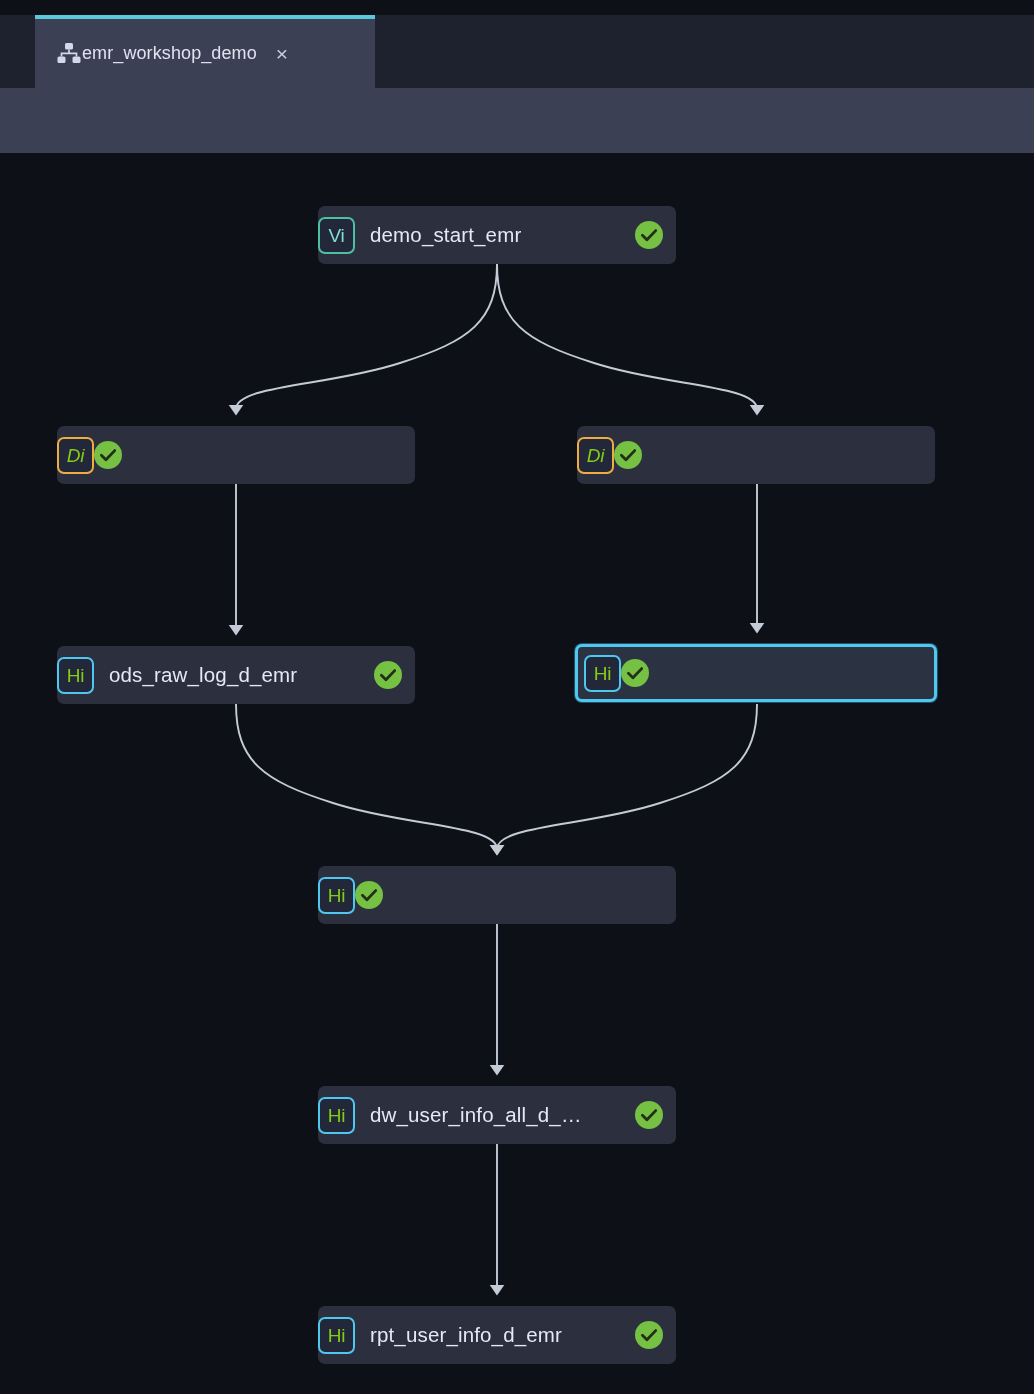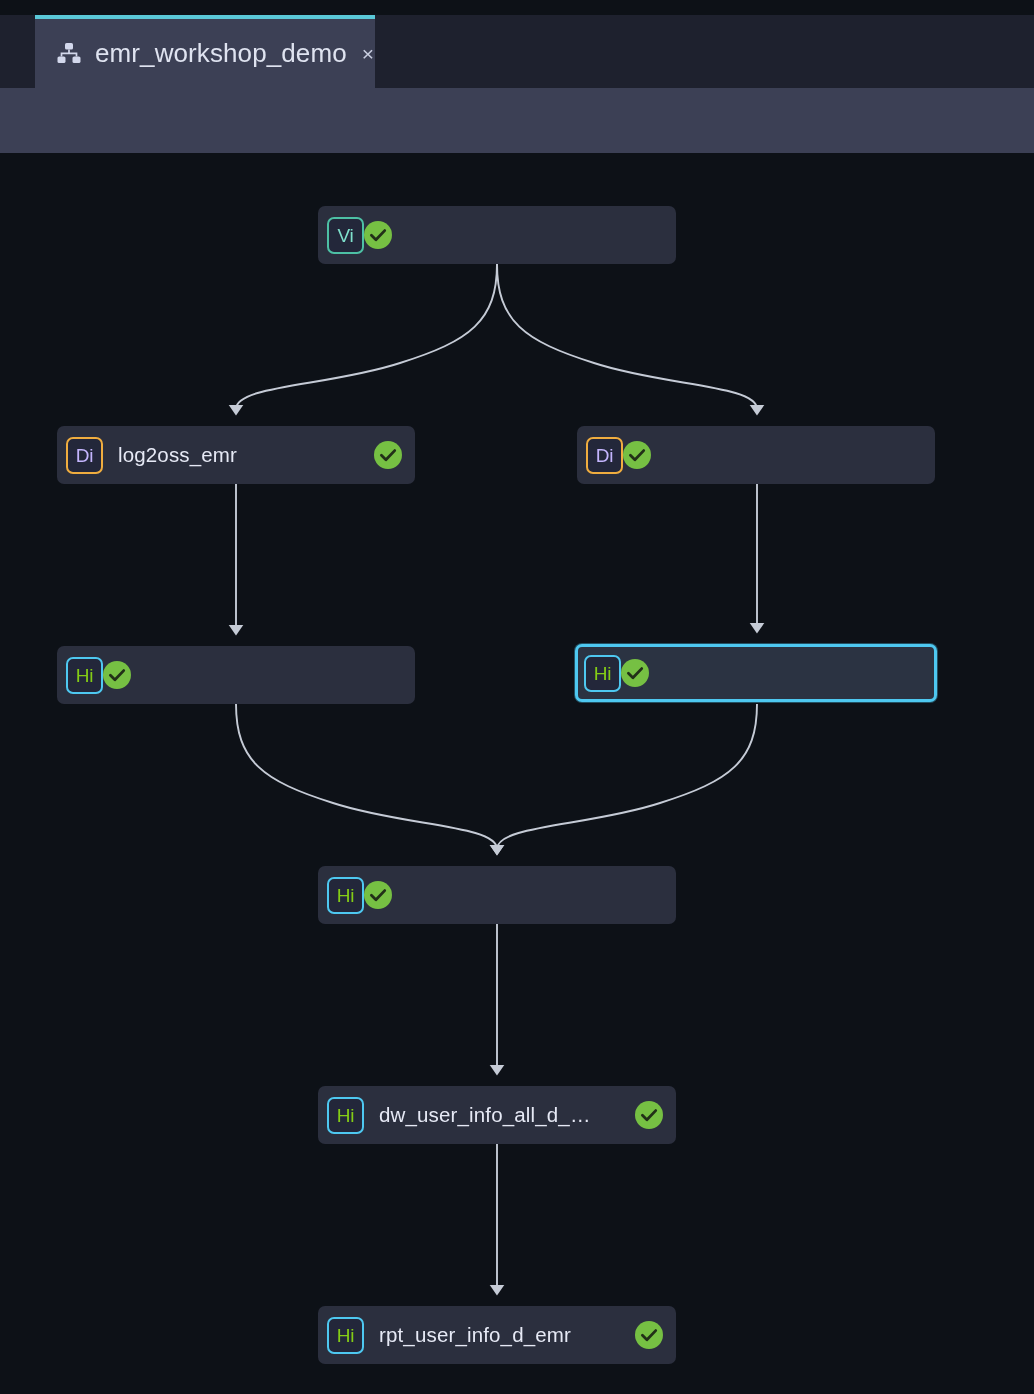--- a/index.html
+++ b/index.html
@@ -44,23 +44,22 @@
     align-items: center;
     cursor: pointer;
   }
   #tab-active .tab-icon {
     margin-left: 21px;
     width: 26px; height: 26px;
     display: block;
     flex: 0 0 auto;
   }
   #tab-active .tab-label {
-    margin-left: 13px;
     color: #dfe3f0;
-    font-size: 26px;
+    font-size: 18px;
     letter-spacing: 0.1px;
     white-space: nowrap;
   }
   #tab-active .tab-close {
     margin-left: 14px;
     color: #c9cee0;
     font-size: 21px;
     line-height: 1;
     width: 22px;
     text-align: center;
@@ -100,36 +99,35 @@
     box-sizing: border-box;
     cursor: pointer;
   }
   .node.selected {
     border: 3px solid #4ec8f0;
     background: #2b3342;
     box-shadow: 0 0 0 1px rgba(78,200,240,0.35);
   }
   .node .badge {
     flex: 0 0 auto;
-    margin-left: 9px;
     width: 37px; height: 37px;
     border-radius: 7px;
     border: 2.5px solid #888;
     display: flex;
     align-items: center;
     justify-content: center;
     font-size: 19px;
     line-height: 1;
     letter-spacing: -0.2px;
     box-sizing: border-box;
     background: #23273a;
   }
   .node.selected .badge { margin-left: 6px; }
   .badge.type-vi { border-color: #4dc0a4; color: #7fe0cc; }
-  .badge.type-di { border-color: #f0ad3f; color: #c4b5fd; }
+  .badge.type-di { border-color: #f0ad3f; color: #84cc16; font-style: italic; }
   .badge.type-hi { border-color: #4ec8f0; color: #84cc16; }
 
   .node .label {
     flex: 1 1 auto;
     margin-left: 15px;
     margin-right: 8px;
     color: #e6e9f5;
     font-size: 20.5px;
     letter-spacing: 0.15px;
     white-space: nowrap;
@@ -184,42 +182,43 @@
           <path d="M 236 551 C 236 608, 263 628, 333 650 C 403 673, 497 672, 497 696" marker-end="url(#arrow)"></path>
           <path d="M 757 551 C 757 608, 730 628, 660 650 C 590 673, 497 672, 497 696" marker-end="url(#arrow)"></path>
           <path d="M 497 771 L 497 916" marker-end="url(#arrow)"></path>
           <path d="M 497 991 L 497 1136" marker-end="url(#arrow)"></path>
         </g>
     </svg>
 
     <div id="nodes-layer">
         <div class="node" style="left: 318px; top: 53px; width: 358px;">
           <div class="badge type-vi">Vi</div>
+          <div class="label">demo_start_emr</div>
           <span class="status"><svg viewBox="0 0 28 28" width="28" height="28">
               <circle cx="14" cy="14" r="14" fill="#76c043"></circle>
               <path d="M7.4 14.3 L11.9 18.7 L20.7 9.6" stroke="#223018" stroke-width="2.8" fill="none" stroke-linecap="round" stroke-linejoin="round"></path>
             </svg></span>
         </div>
         <div class="node" style="left: 57px; top: 273px; width: 358px;">
           <div class="badge type-di">Di</div>
-          <div class="label">log2oss_emr</div>
           <span class="status"><svg viewBox="0 0 28 28" width="28" height="28">
               <circle cx="14" cy="14" r="14" fill="#76c043"></circle>
               <path d="M7.4 14.3 L11.9 18.7 L20.7 9.6" stroke="#223018" stroke-width="2.8" fill="none" stroke-linecap="round" stroke-linejoin="round"></path>
             </svg></span>
         </div>
         <div class="node" style="left: 577px; top: 273px; width: 358px;">
           <div class="badge type-di">Di</div>
           <span class="status"><svg viewBox="0 0 28 28" width="28" height="28">
               <circle cx="14" cy="14" r="14" fill="#76c043"></circle>
               <path d="M7.4 14.3 L11.9 18.7 L20.7 9.6" stroke="#223018" stroke-width="2.8" fill="none" stroke-linecap="round" stroke-linejoin="round"></path>
             </svg></span>
         </div>
         <div class="node" style="left: 57px; top: 493px; width: 358px;">
           <div class="badge type-hi">Hi</div>
+          <div class="label">ods_raw_log_d_emr</div>
           <span class="status"><svg viewBox="0 0 28 28" width="28" height="28">
               <circle cx="14" cy="14" r="14" fill="#76c043"></circle>
               <path d="M7.4 14.3 L11.9 18.7 L20.7 9.6" stroke="#223018" stroke-width="2.8" fill="none" stroke-linecap="round" stroke-linejoin="round"></path>
             </svg></span>
         </div>
         <div class="node selected" style="left: 575px; top: 491px; width: 362px;">
           <div class="badge type-hi">Hi</div>
           <span class="status"><svg viewBox="0 0 28 28" width="28" height="28">
               <circle cx="14" cy="14" r="14" fill="#76c043"></circle>
               <path d="M7.4 14.3 L11.9 18.7 L20.7 9.6" stroke="#223018" stroke-width="2.8" fill="none" stroke-linecap="round" stroke-linejoin="round"></path>

